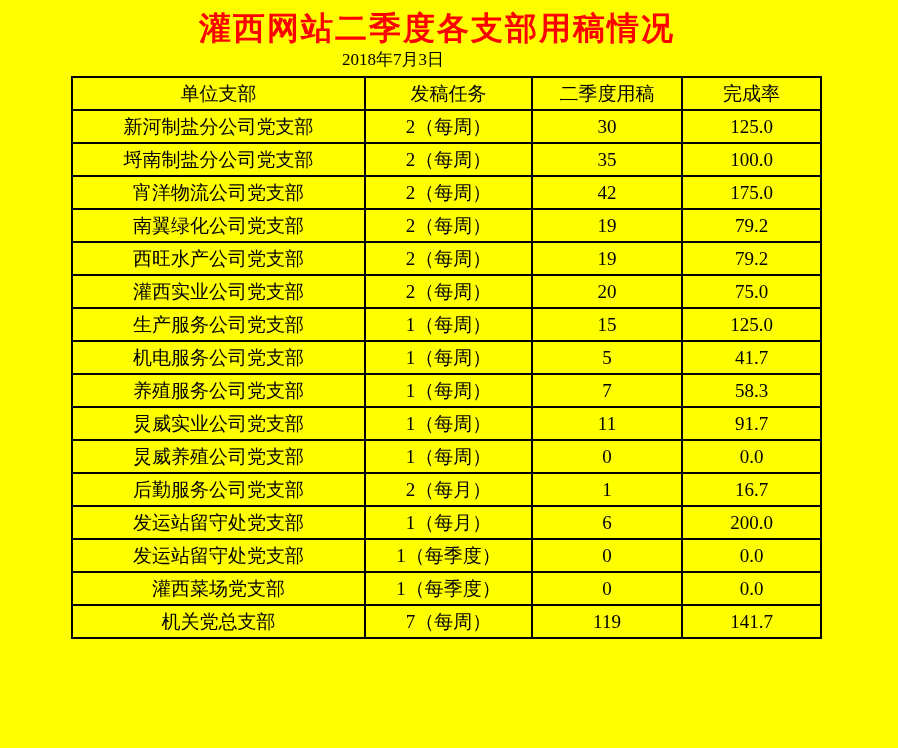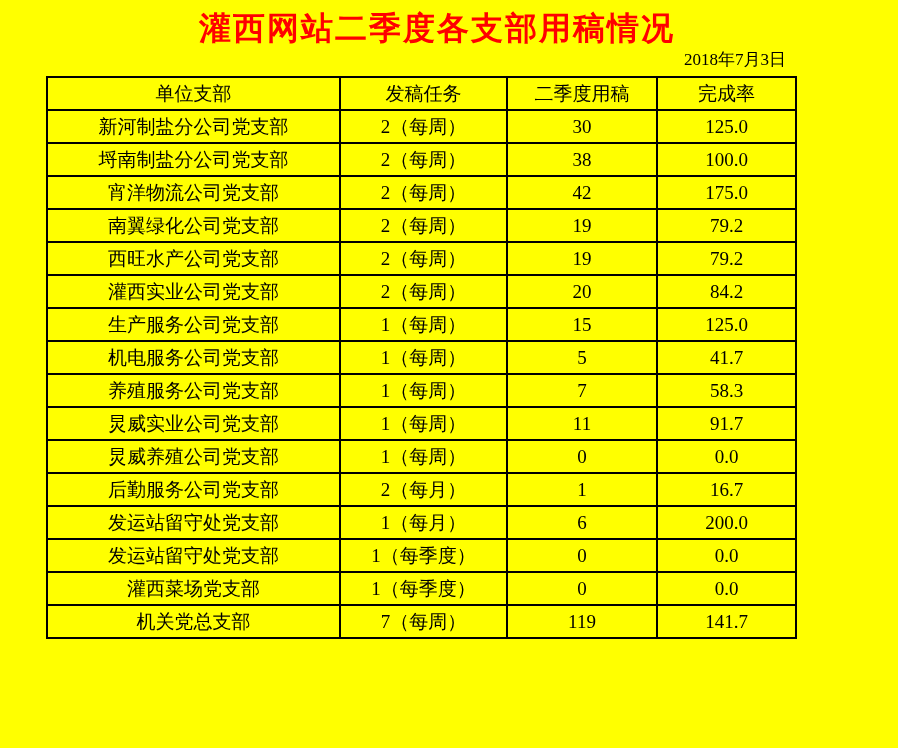--- a/index.html
+++ b/index.html
@@ -23,31 +23,31 @@
     margin: 0;
     padding-top: 10px;
     text-align: center;
     font-size: 32px;
     font-weight: bold;
     color: #FF0000;
     letter-spacing: 2px;
     line-height: 36px;
   }
   .report-date {
-    text-align: right;
+    text-align: center;
     padding-right: 88px;
     font-size: 17px;
     line-height: 24px;
     margin-top: 2px;
     color: #000000;
   }
   table.usage-table {
     border-collapse: collapse;
     table-layout: fixed;
-    margin-left: 46px;
+    margin-left: 71px;
     margin-top: 4px;
     width: 749px;
   }
   table.usage-table th,
   table.usage-table td {
     border: 2px solid #000000;
     height: 31px;
     font-size: 19px;
     font-weight: normal;
     padding: 0;
@@ -93,21 +93,21 @@
     <tbody>
         <tr>
           <td class="left">新河制盐分公司党支部</td>
           <td class="center">2（每周）</td>
           <td class="center">30</td>
           <td class="center">125.0</td>
         </tr>
         <tr>
           <td class="left">埒南制盐分公司党支部</td>
           <td class="center">2（每周）</td>
-          <td class="center">38</td>
+          <td class="center">35</td>
           <td class="center">100.0</td>
         </tr>
         <tr>
           <td class="left">宵洋物流公司党支部</td>
           <td class="center">2（每周）</td>
           <td class="center">42</td>
           <td class="center">175.0</td>
         </tr>
         <tr>
           <td class="left">南翼绿化公司党支部</td>
@@ -118,21 +118,21 @@
         <tr>
           <td class="left">西旺水产公司党支部</td>
           <td class="center">2（每周）</td>
           <td class="center">19</td>
           <td class="center">79.2</td>
         </tr>
         <tr>
           <td class="left">灌西实业公司党支部</td>
           <td class="center">2（每周）</td>
           <td class="center">20</td>
-          <td class="center">84.2</td>
+          <td class="center">75.0</td>
         </tr>
         <tr>
           <td class="left">生产服务公司党支部</td>
           <td class="center">1（每周）</td>
           <td class="center">15</td>
           <td class="center">125.0</td>
         </tr>
         <tr>
           <td class="left">机电服务公司党支部</td>
           <td class="center">1（每周）</td>

